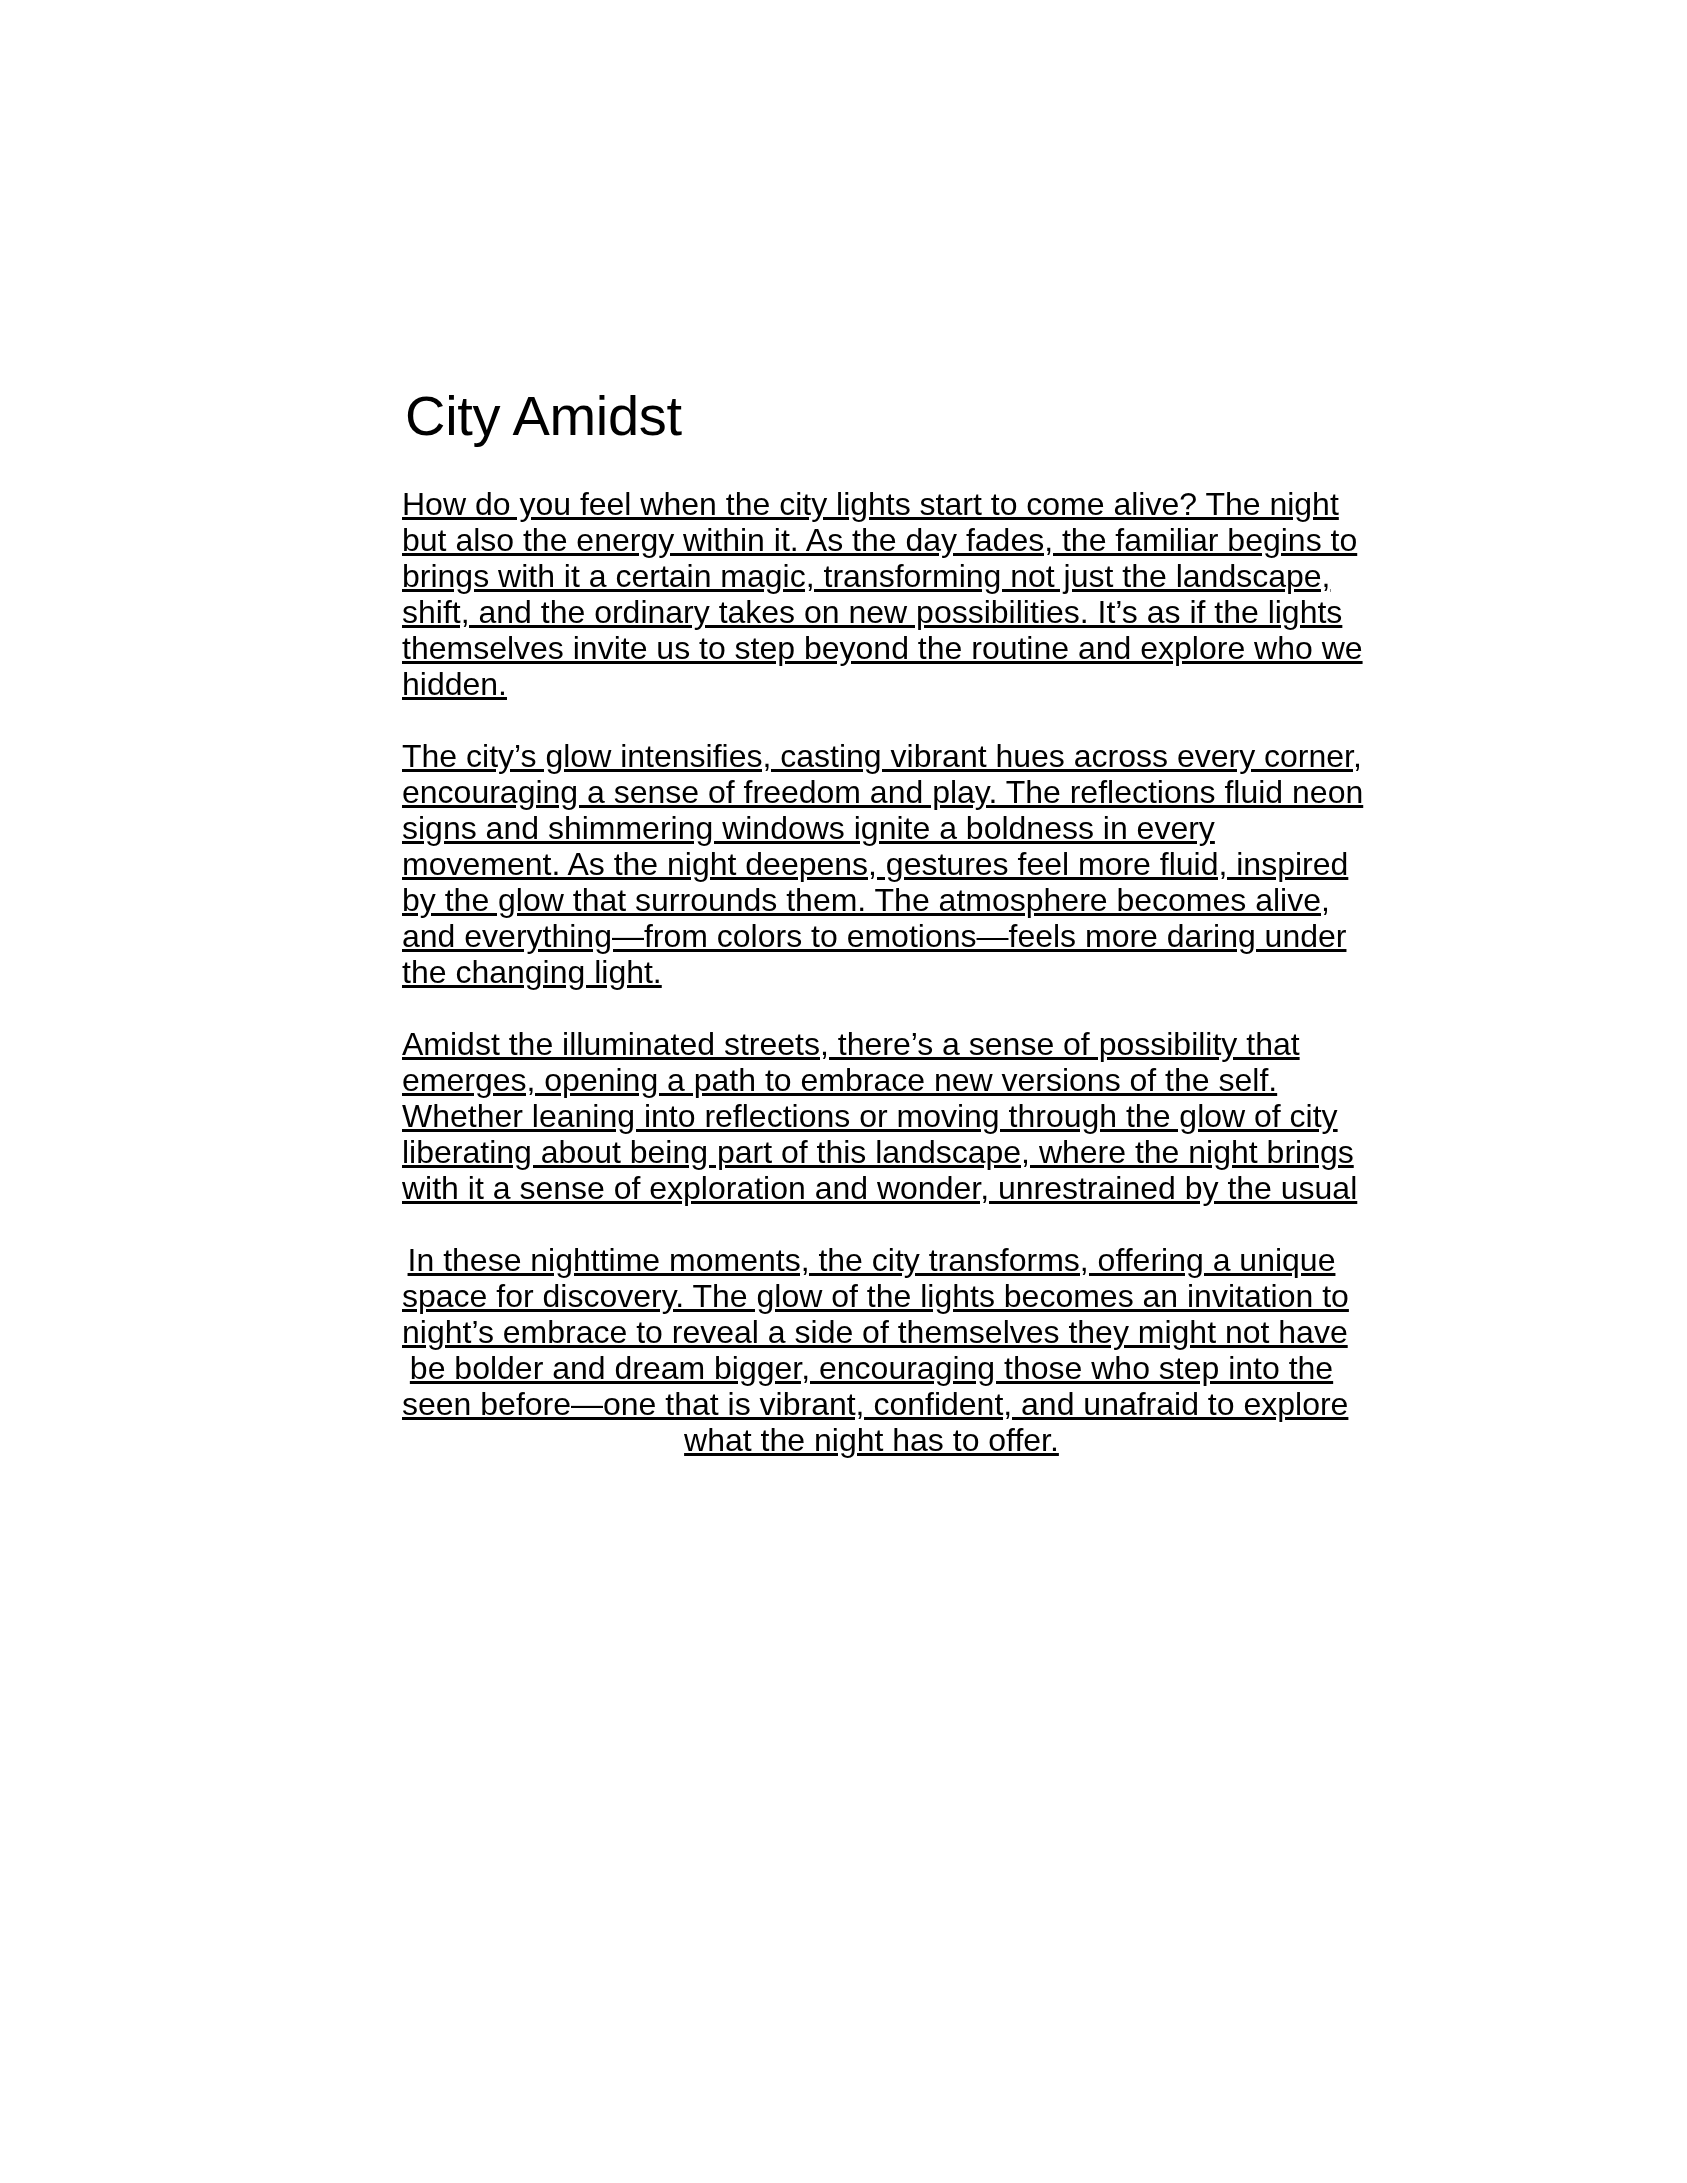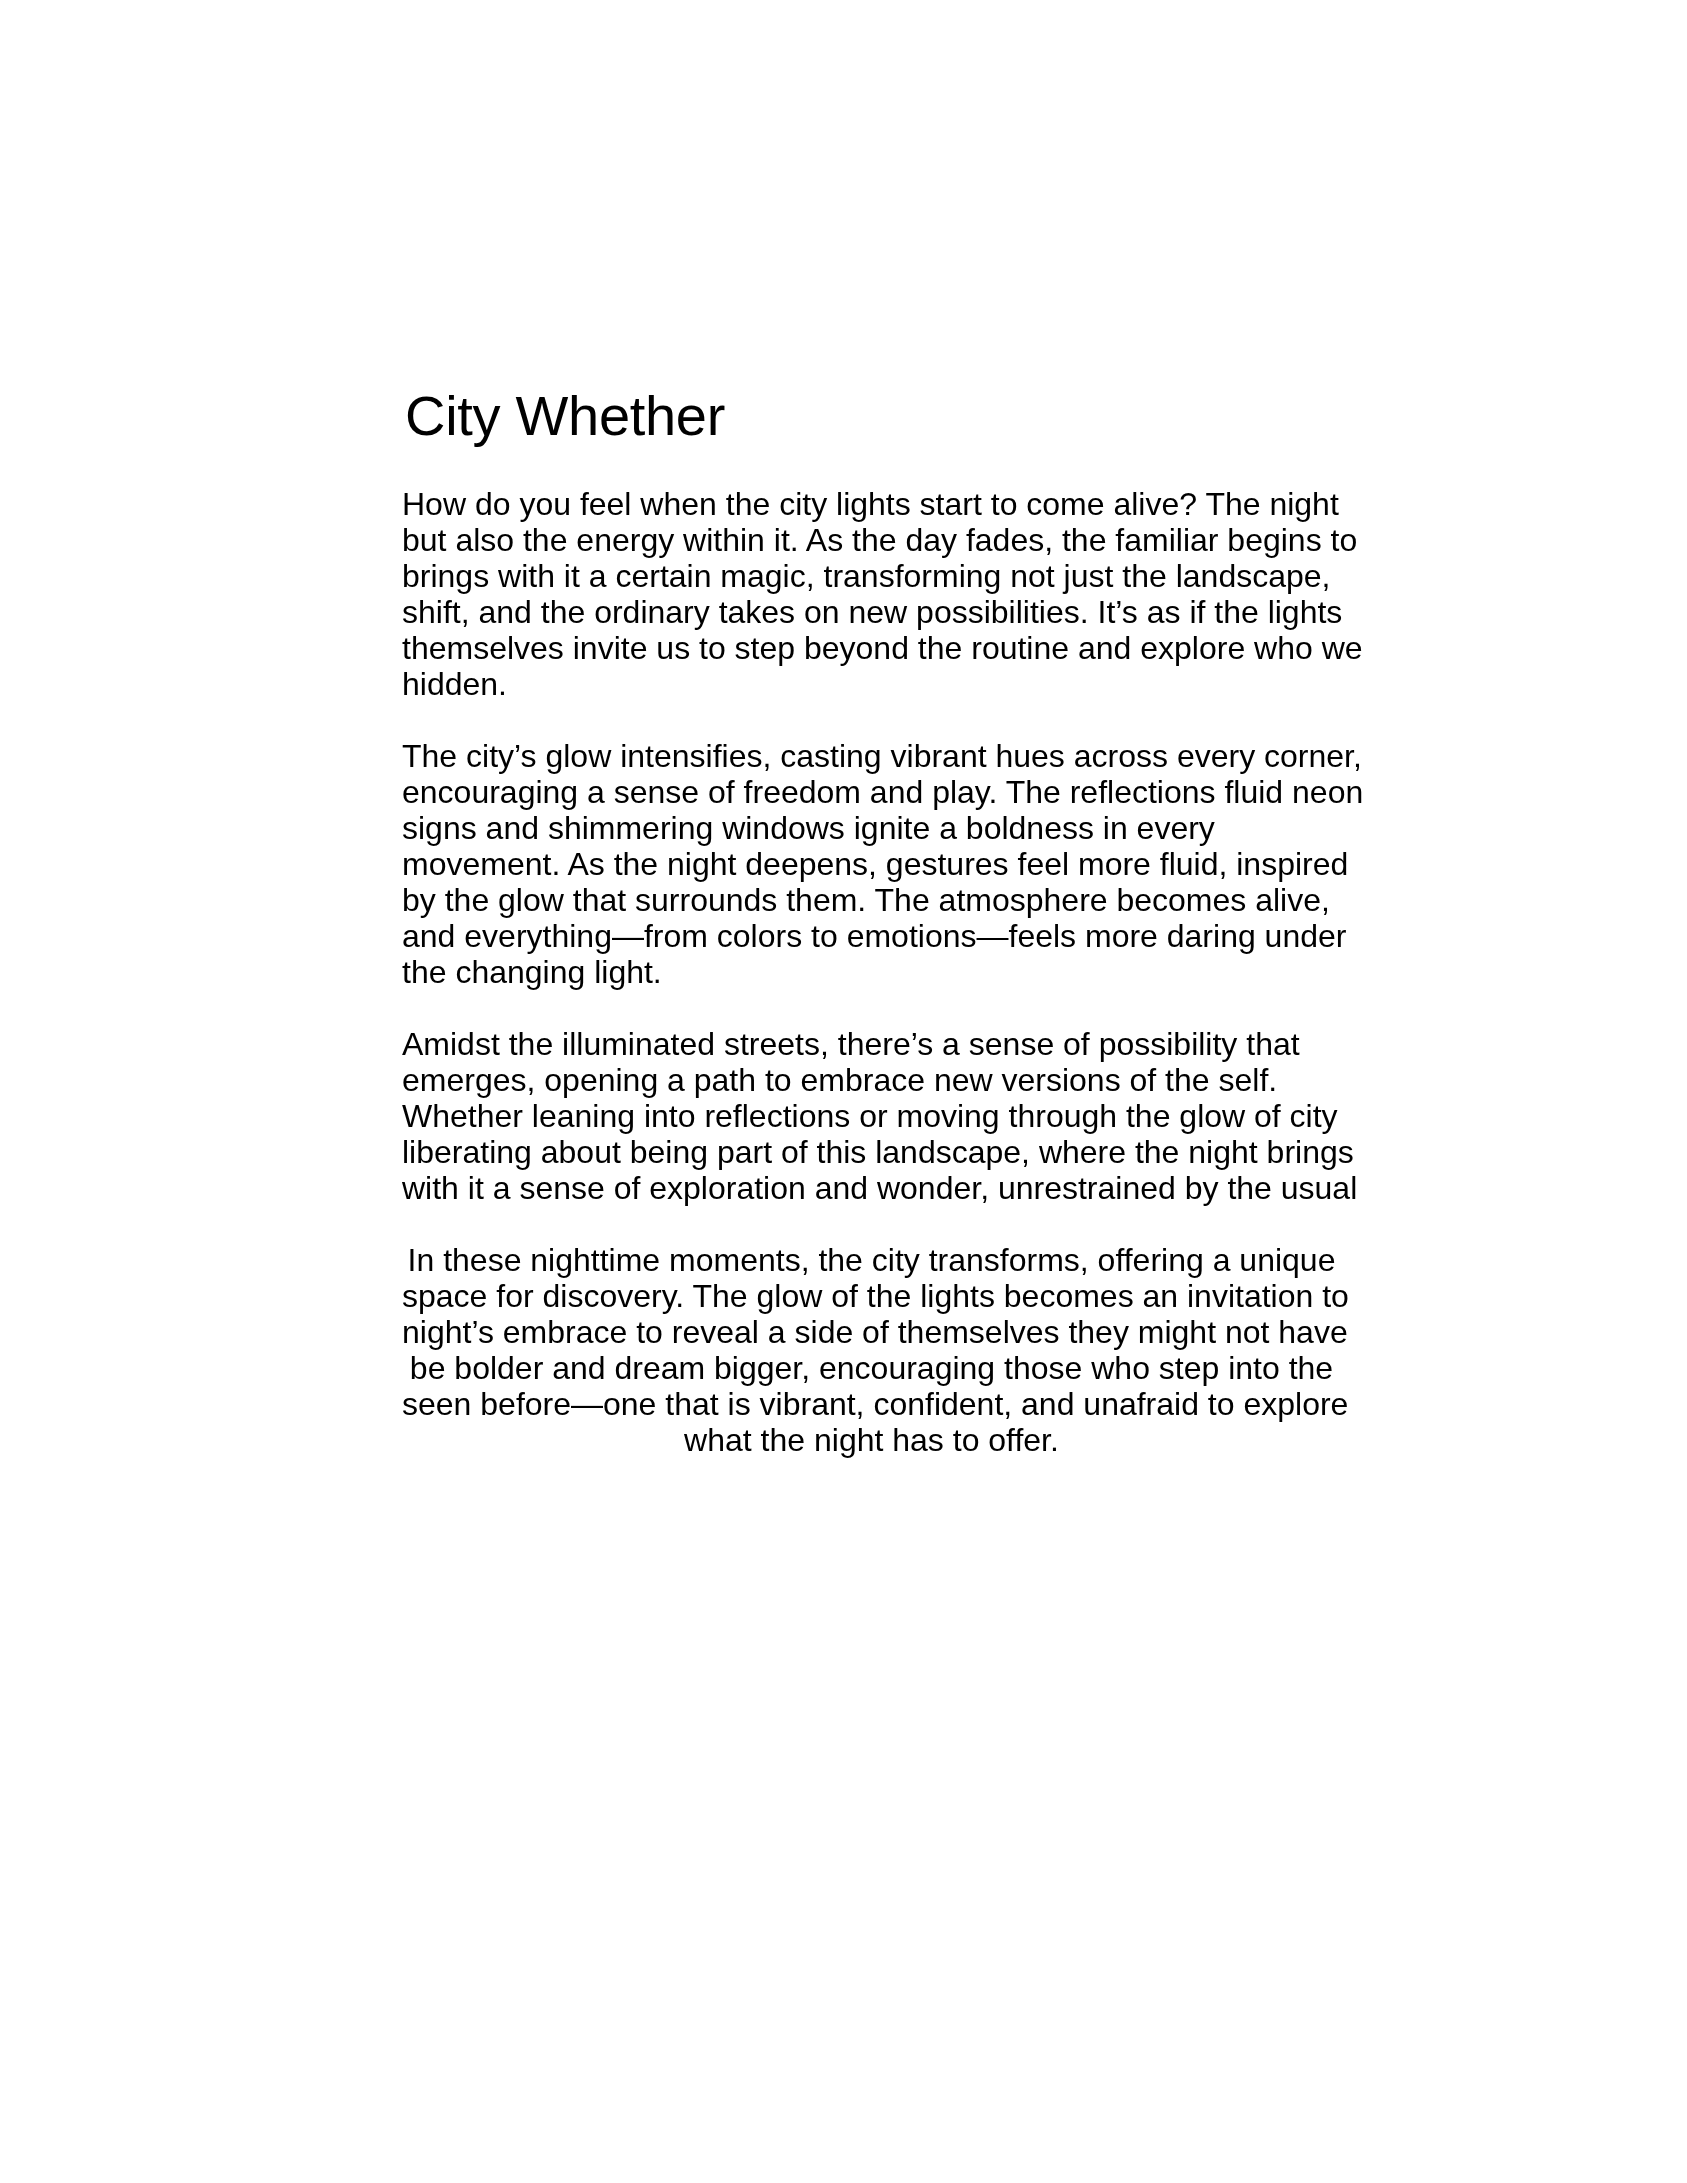--- a/index.html
+++ b/index.html
@@ -49,28 +49,29 @@
       margin: 0 0 36px 0;
     }
     .paragraph:last-child {
       margin-bottom: 0;
       text-align: center;
     }
     .line {
       display: block;
       white-space: nowrap;
       height: 36px;
+      text-decoration: underline;
     }
   </style>
 </head>
 <body>
 
 <div class="page">
 
-  <h1 class="doc-title">City Whether</h1>
+  <h1 class="doc-title">City Amidst</h1>
 
   <div class="body-text">
 
     <p class="paragraph">
       <span class="line">How do you feel when the city lights start to come alive? The night</span>
       <span class="line">but also the energy within it. As the day fades, the familiar begins to</span>
       <span class="line">brings with it a certain magic, transforming not just the landscape,</span>
       <span class="line">shift, and the ordinary takes on new possibilities. It’s as if the lights</span>
       <span class="line">themselves invite us to step beyond the routine and explore who we</span>
       <span class="line">hidden.</span>

